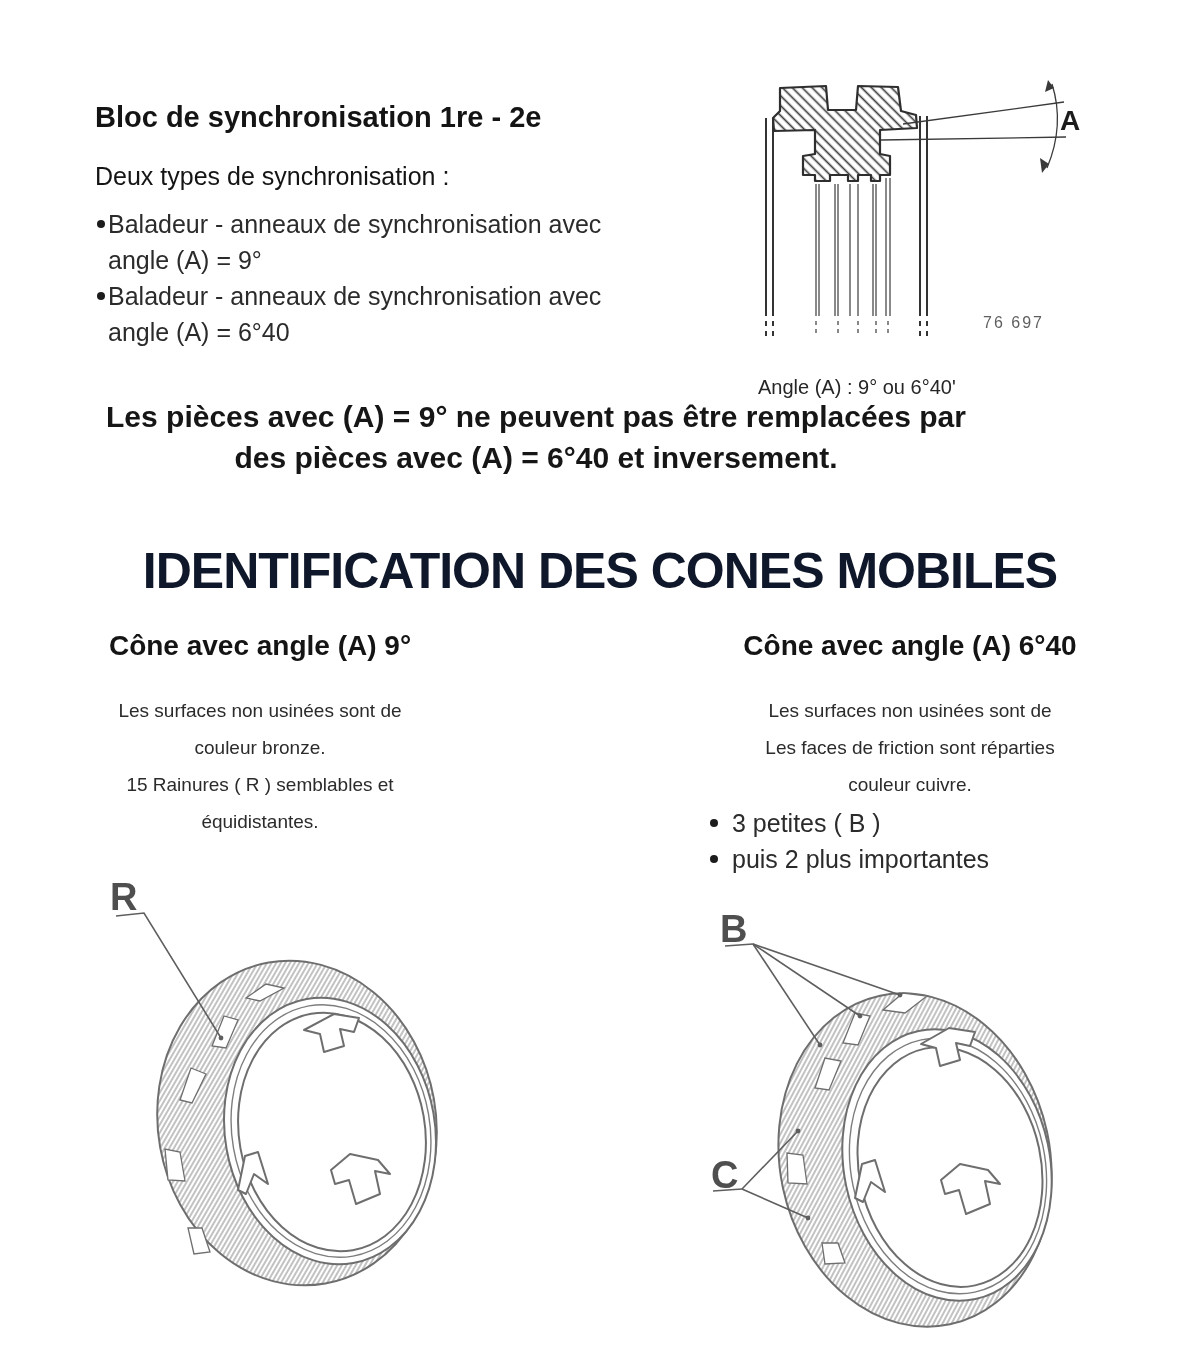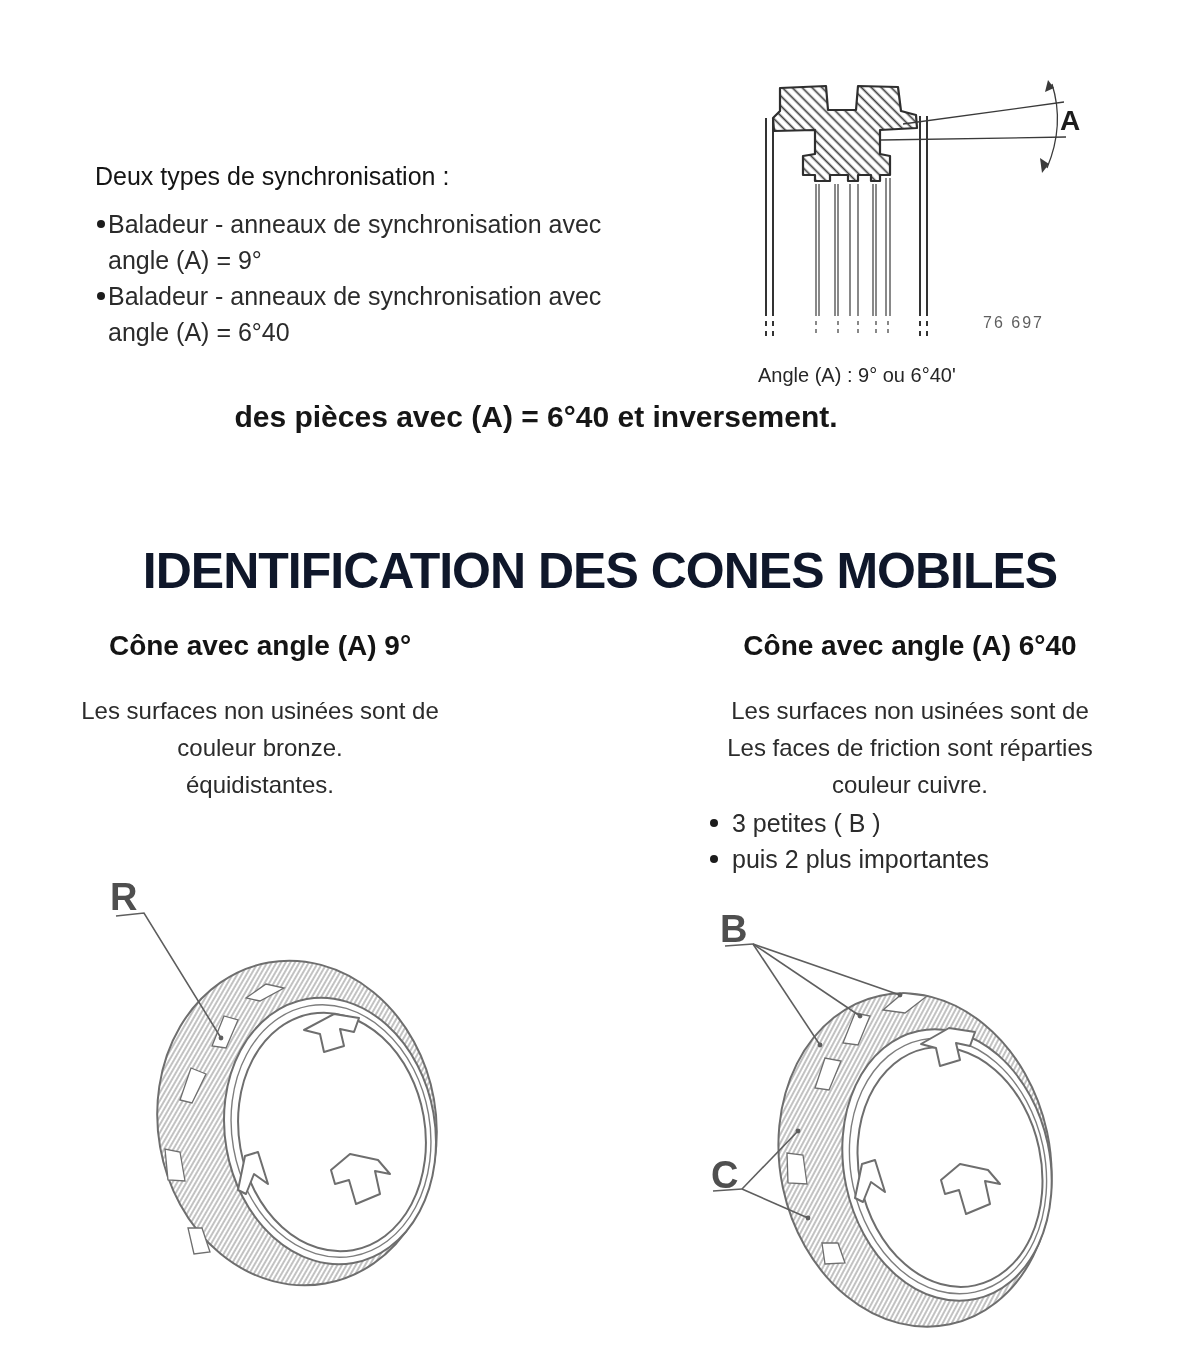--- a/index.html
+++ b/index.html
@@ -7,45 +7,46 @@
     position:relative;width:1200px;height:1372px;background:#ffffff;
     font-family:"Liberation Sans","DejaVu Sans",sans-serif;color:#2b2b2b;overflow:hidden;
   }
   .page-title{position:absolute;left:95px;top:101px;margin:0;font-size:29px;font-weight:bold;color:#141414;}
   .page-subtitle{position:absolute;left:95px;top:162px;margin:0;font-size:25px;font-weight:normal;color:#141414;}
   .top-bullets{position:absolute;left:97px;top:206px;width:560px;margin:0;padding:0;list-style:none;}
   .top-bullets li{display:flex;gap:3px;font-size:25px;line-height:36px;color:#2b2b2b;}
   .dot{width:8px;height:8px;border-radius:50%;background:#1c1c1c;flex:0 0 8px;margin-top:14px;}
   .fig-top{position:absolute;left:748px;top:78px;width:350px;margin:0;}
   .fig-top svg{display:block;}
-  .fig-top figcaption{margin:14px 0 0 10px;font-size:20px;color:#262626;}
+  .fig-top figcaption{margin:26px 0 0 10px;font-size:20px;color:#262626;}
   .notice{position:absolute;left:0;top:396px;width:1072px;text-align:center;
     font-weight:bold;font-size:30px;line-height:41px;color:#161616;}
   .section-heading{position:absolute;left:0;top:542px;width:1200px;margin:0;text-align:center;
     font-size:50px;letter-spacing:-1px;font-weight:bold;color:#0f172a;}
   .col{position:absolute;top:630px;width:520px;text-align:center;}
   .col-left{left:0;}
   .col-right{left:650px;}
   .col h3{margin:0 0 30px 0;font-size:28px;font-weight:bold;color:#141414;}
-  .col-lines div{font-size:24px;line-height:37px;color:#2b2b2b;}
+  .col-lines div{font-size:19px;line-height:37px;color:#2b2b2b;}
   .col-bullets{margin:2px 0 0 0;padding:0 0 0 60px;list-style:none;text-align:right;}
   .col-bullets li{display:flex;gap:14px;font-size:25px;line-height:36px;color:#2b2b2b;}
   .col-bullets .dot{margin-top:14px;}
   .fig-ring{position:absolute;margin:0;}
   .fig-ring-left{left:88px;top:868px;}
   .fig-ring-right{left:695px;top:898px;}
   svg text.fig-label{font-family:"Liberation Sans","DejaVu Sans",sans-serif;font-weight:bold;fill:#4f4f4f;}
   svg text.ref-num{font-family:"Liberation Sans","DejaVu Sans",sans-serif;fill:#5f5f5f;letter-spacing:2px;}
   svg text.angle-label{font-family:"Liberation Sans","DejaVu Sans",sans-serif;font-weight:bold;fill:#1c1c1c;}
 </style>
 </head>
 <body>
 
 <div class="page">
 
+  <h1 class="page-title">Bloc de synchronisation 1re - 2e</h1>
   <h2 class="page-subtitle">Deux types de synchronisation :</h2>
 
   <ul class="top-bullets">
       <li>
       <span class="dot"></span>
       <span>Baladeur - anneaux de synchronisation avec angle (A) = 9°</span>
     </li>
       <li>
       <span class="dot"></span>
       <span>Baladeur - anneaux de synchronisation avec angle (A) = 6°40</span>
@@ -103,30 +104,32 @@
       </g>
       <path d="M297,14 L306,10 L300,2 Z" fill="#3a3a3a"></path>
       <path d="M292,80 L301,86 L294,95 Z" fill="#3a3a3a"></path>
       <text class="angle-label" x="312" y="52" font-size="28">A</text>
       <text class="ref-num" x="235" y="250" font-size="16">76 697</text>
     </svg>
     <figcaption>Angle (A) : 9° ou 6°40'</figcaption>
   </figure>
 
   <div class="notice">
+      <div>Les pièces avec (A) = 9° ne peuvent pas être remplacées par</div>
       <div>des pièces avec (A) = 6°40 et inversement.</div>
     </div>
 
   <h2 class="section-heading">IDENTIFICATION DES CONES MOBILES</h2>
 
   <section class="col col-left">
     <h3>Cône avec angle (A) 9°</h3>
     <div class="col-lines">
         <div>Les surfaces non usinées sont de</div>
         <div>couleur bronze.</div>
+        <div>15 Rainures ( R ) semblables et</div>
         <div>équidistantes.</div>
       </div>
   </section>
 
   <section class="col col-right">
     <h3>Cône avec angle (A) 6°40</h3>
     <div class="col-lines">
         <div>Les surfaces non usinées sont de</div>
         <div>Les faces de friction sont réparties</div>
         <div>couleur cuivre.</div>

